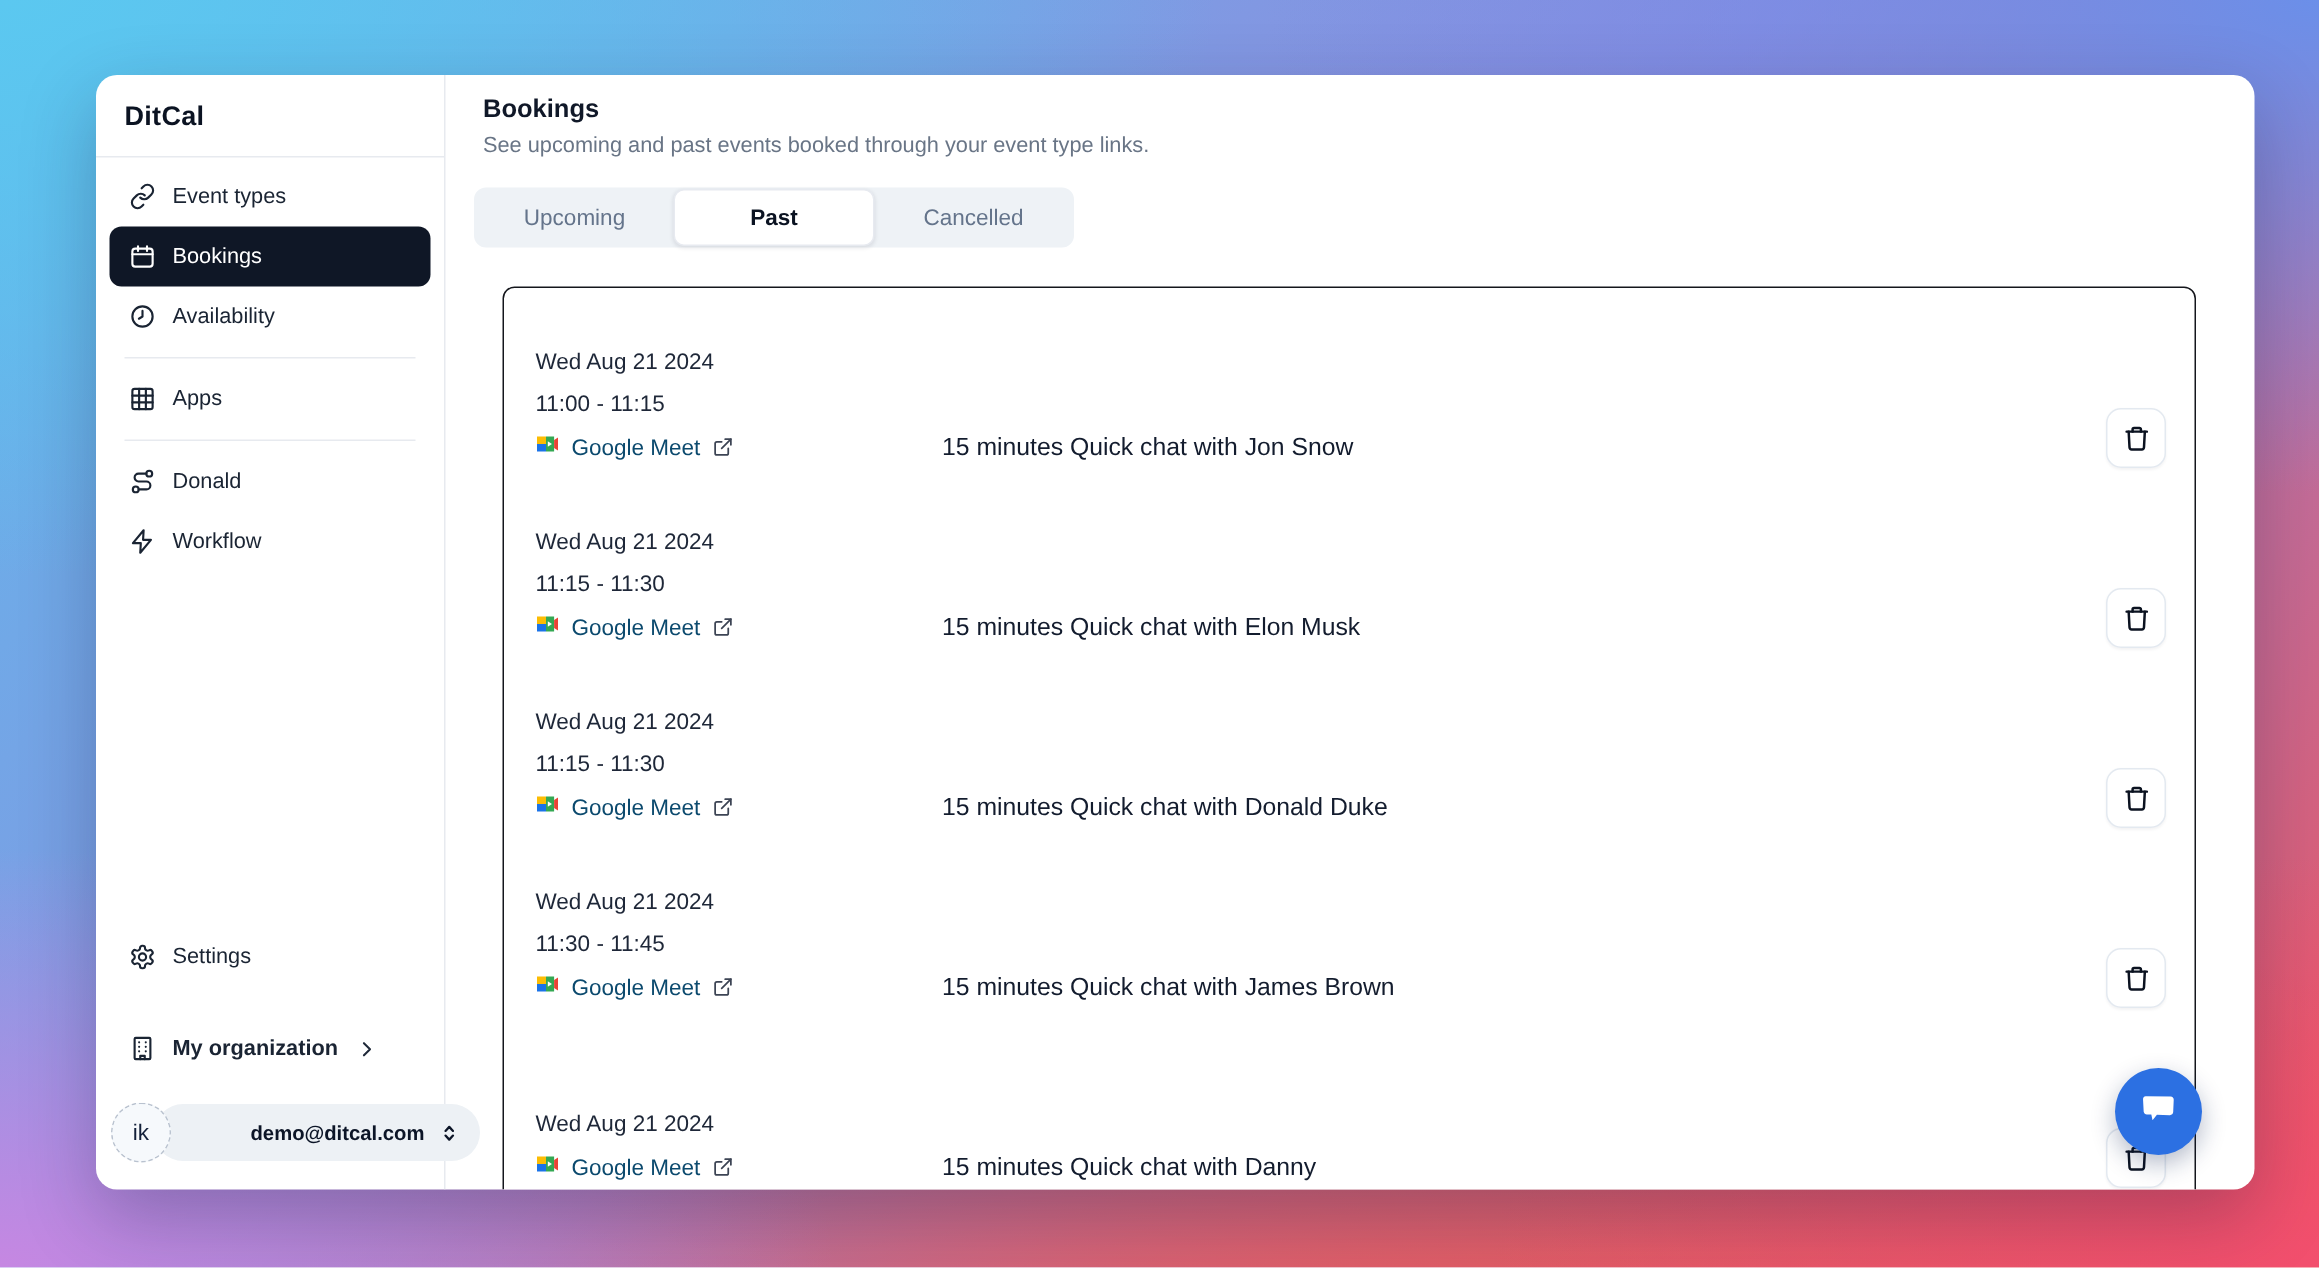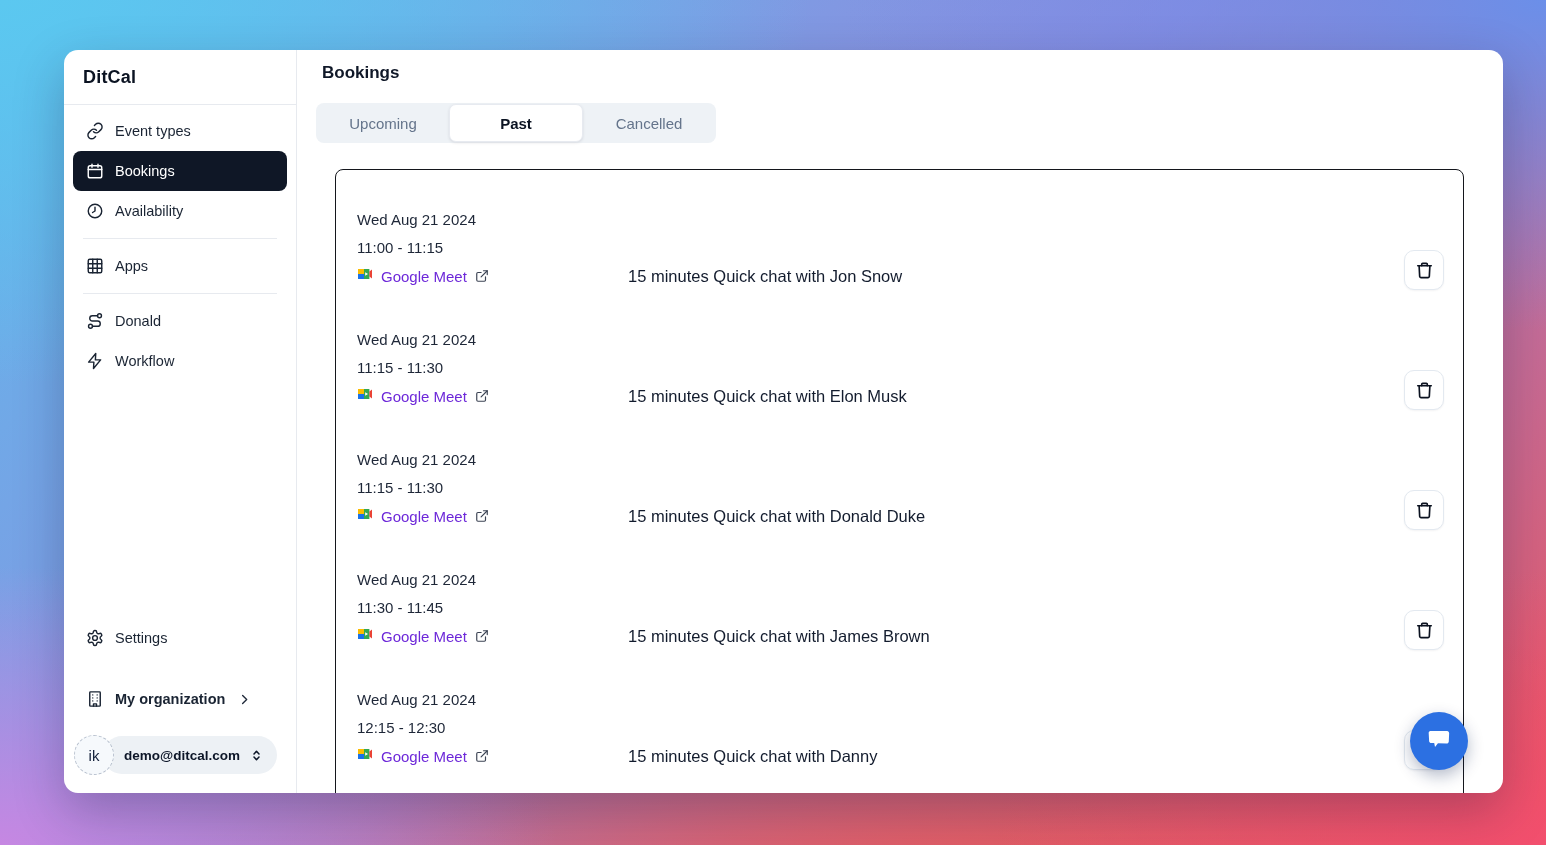--- a/index.html
+++ b/index.html
@@ -44,21 +44,21 @@
   .user-row{ margin-top:16px; display:flex; align-items:center; padding-left:1px; }
   .avatar{
     width:40px; height:40px; border-radius:50%; background:#f6f9fc;
     border:1px dashed #b9c2cf; display:flex; align-items:center; justify-content:center;
     font-size:15px; color:#13203a; z-index:2; flex-shrink:0;
   }
   .user-pill{
     display:flex; align-items:center; height:38px; background:#edf1f5;
     border-radius:19px; margin-left:-11px; padding:0 13px 0 21px; z-index:1;
   }
-  .user-email{ font-size:13.5px; font-weight:700; color:#0c1527; }
+  .user-email{ font-size:13.5px; font-weight:700; color:#0c1527;margin-left:43px; }
   .updown{ margin-left:9px; display:inline-flex; color:#0c1527; }
 
   
   .main{ flex:1; position:relative; overflow:hidden; }
   .m-header{ padding:13px 0 0 25px; }
   .m-title{ font-size:17px; font-weight:700; color:#101828; }
   .m-sub{ margin-top:6px; font-size:14.5px; color:#697586; }
   .tabs{
     margin:20px 0 0 19px; width:400px; height:40px; background:#eef2f6;
     border-radius:8px; display:flex; align-items:stretch; padding:1px;
@@ -72,21 +72,21 @@
     border:1px solid #e7eaf0; box-shadow:0 1px 3px rgba(15,23,42,.10);
   }
   .list{
     margin:26px 0 0 38px; width:1129px; height:660px;
     border:1.5px solid #14161c; border-radius:8px; background:#fff;
   }
   .row{ height:120px; display:flex; align-items:flex-end; padding:21px 19px 0 21px; }
   .row-meta{ width:271px; flex-shrink:0; }
   .row-meta .line{ line-height:28px; font-size:15px; color:#1e2738; }
   .meet-line{ display:flex; align-items:center; height:28px; gap:8px; }
-  .meet-label{ font-size:15px; color:#6d28d9; }
+  .meet-label{ font-size:15px; color:#0c4a6e; }
   .ext{ display:inline-flex; color:#3c4454; }
   .row-title{ line-height:28px; font-size:16.5px; font-weight:500; color:#131c2e; }
   .trash-btn{
     margin-left:auto; margin-top:-6px; width:40px; height:40px; background:#fff;
     border:1px solid #e3e9f0; border-radius:10px; display:flex; align-items:center;
     justify-content:center; color:#0b1220; cursor:pointer; box-shadow:0 1px 2px rgba(15,23,42,.05);
     flex-shrink:0;
   }
 
   
@@ -211,20 +211,21 @@
                 </svg>
             </span>
           </div>
         </div>
       </div>
     </aside>
 
     <section class="main">
       <div class="m-header">
         <div class="m-title">Bookings</div>
+        <div class="m-sub">See upcoming and past events booked through your event type links.</div>
       </div>
 
       <div class="tabs">
         <div class="tab">Upcoming</div>
         <div class="tab active">Past</div>
         <div class="tab">Cancelled</div>
       </div>
 
       <div class="list">
 
@@ -352,21 +353,20 @@
                 <path d="M3.5 6h17"></path>
                 <path d="M8.5 6V4.2A1.2 1.2 0 0 1 9.7 3h4.6a1.2 1.2 0 0 1 1.2 1.2V6"></path>
                 <path d="M18.8 6l-.7 13.2a1.8 1.8 0 0 1-1.8 1.8H7.7a1.8 1.8 0 0 1-1.8-1.8L5.2 6"></path>
               </svg>
             </button>
         </div>
 
         <div class="row">
           <div class="row-meta">
             <div class="line">Wed Aug 21 2024</div>
-            <div class="line">12:15 - 12:30</div>
             <div class="meet-line">
               <span><svg width="16" height="16" viewBox="0 0 16 16">
                     <rect x="1" y="3" width="6" height="5" fill="#fbbc04"></rect>
                     <rect x="1" y="8" width="6" height="5" fill="#1a73e8"></rect>
                     <rect x="7" y="3" width="5.4" height="10" fill="#34a853"></rect>
                     <path d="M12.4 5.4 15 3.6v8.8l-2.6-1.8z" fill="#ea4335"></path>
                     <path d="M8.2 6.2 11 8l-2.8 1.8z" fill="#ffffff"></path>
                   </svg></span>
               <span class="meet-label">Google Meet</span>
               <span class="ext">

